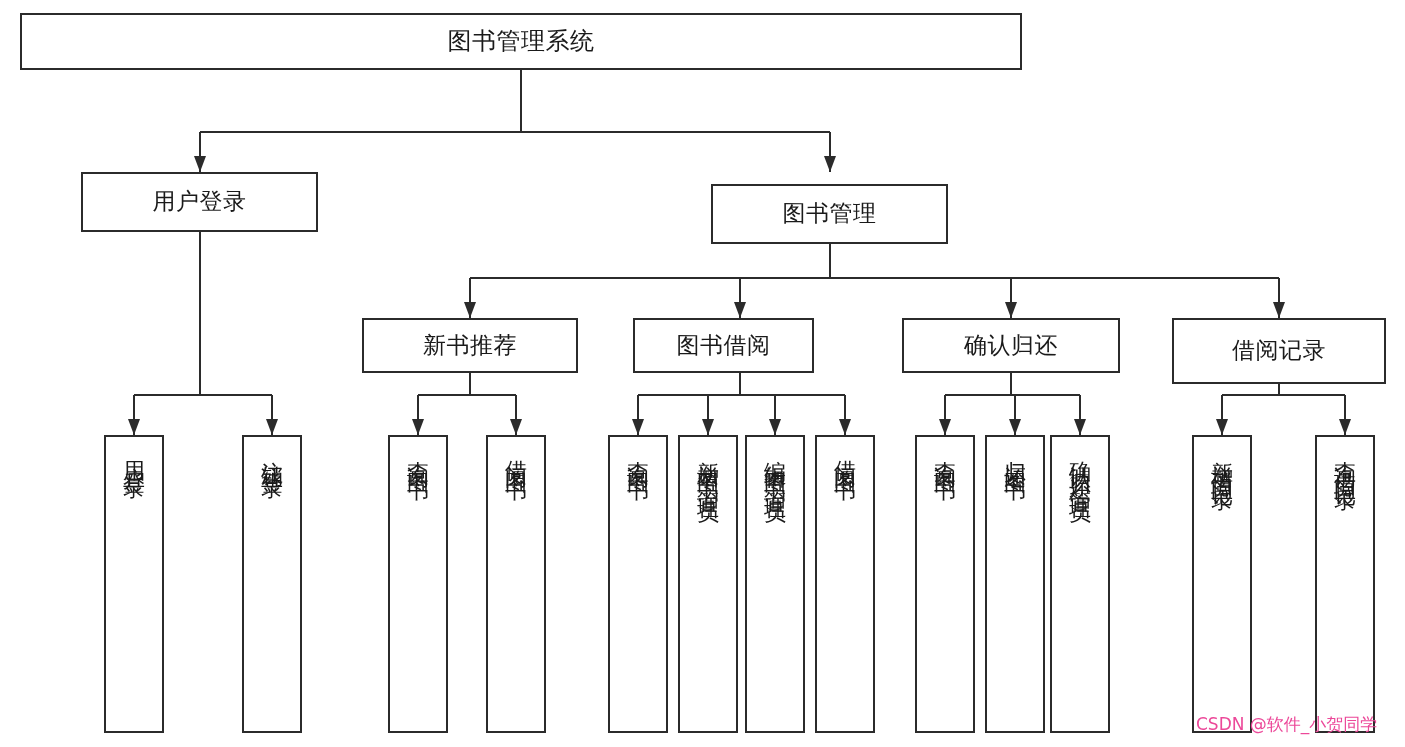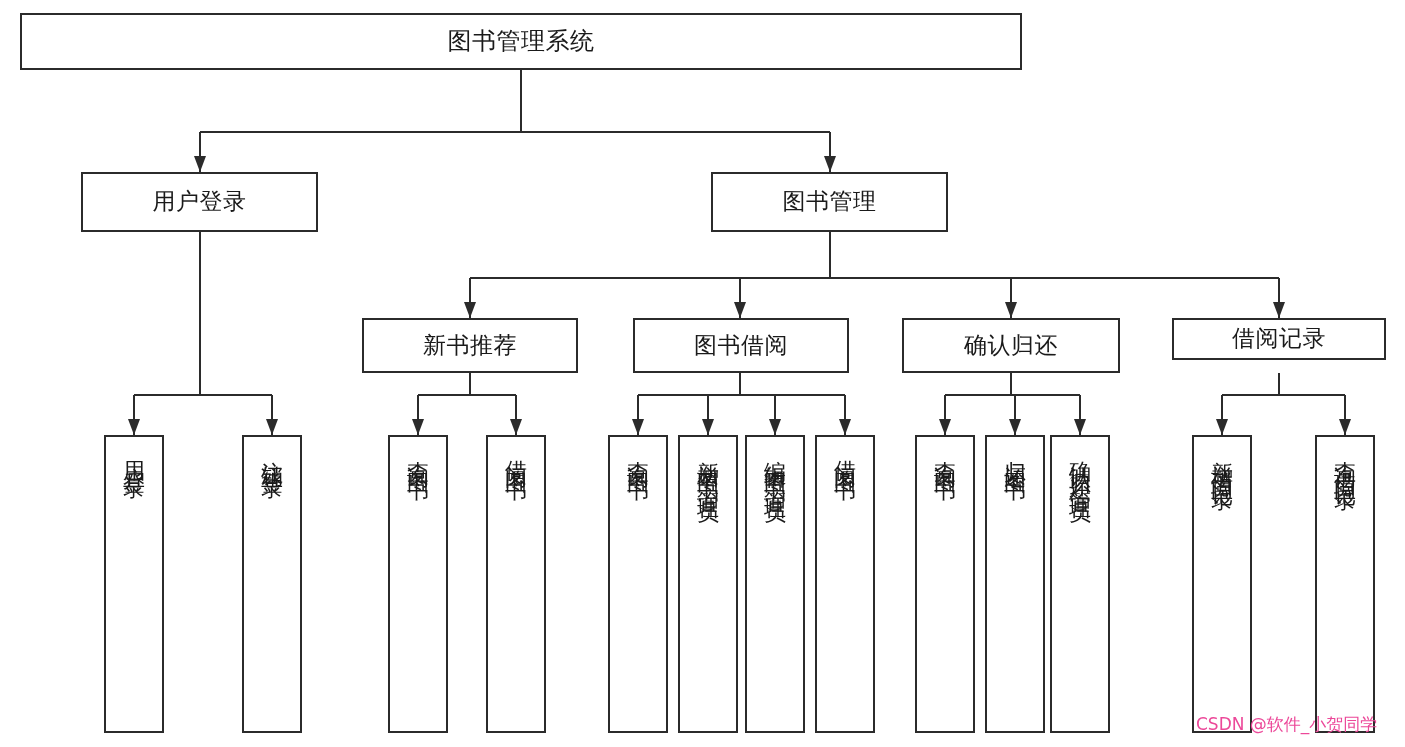--- a/index.html
+++ b/index.html
@@ -131,33 +131,33 @@
       <line x1="1345" y1="395" x2="1345" y2="435" stroke="#2b2b2b" stroke-width="2" shape-rendering="crispEdges"></line>
       <polygon points="1339,419 1351,419 1345,435" fill="#2b2b2b"></polygon>
     </svg>
   <div id="nodes">
       <div class="node horizontal root" style="left: 20px; top: 13px; width: 1002px; height: 57px;">
         <span class="label">图书管理系统</span>
       </div>
       <div class="node horizontal" style="left: 81px; top: 172px; width: 237px; height: 60px;">
         <span class="label">用户登录</span>
       </div>
-      <div class="node horizontal" style="left: 711px; top: 172px; width: 237px; height: 60px;">
+      <div class="node horizontal" style="left: 711px; top: 184px; width: 237px; height: 60px;">
         <span class="label">图书管理</span>
       </div>
       <div class="node horizontal" style="left: 362px; top: 318px; width: 216px; height: 55px; justify-content: center;">
         <span class="label">新书推荐</span>
       </div>
-      <div class="node horizontal" style="left: 633px; top: 318px; width: 216px; height: 55px;">
+      <div class="node horizontal" style="left: 633px; top: 318px; width: 181px; height: 55px;">
         <span class="label">图书借阅</span>
       </div>
       <div class="node horizontal" style="left: 902px; top: 318px; width: 218px; height: 55px;">
         <span class="label">确认归还</span>
       </div>
-      <div class="node horizontal" style="left: 1172px; top: 318px; width: 214px; height: 42px;">
+      <div class="node horizontal" style="left: 1172px; top: 318px; width: 214px; height: 66px;">
         <span class="label">借阅记录</span>
       </div>
       <div class="node vertical" style="left: 104px; top: 435px; width: 60px; height: 298px;">
         <span class="label">用户登录</span>
       </div>
       <div class="node vertical" style="left: 242px; top: 435px; width: 60px; height: 298px;">
         <span class="label">注销登录</span>
       </div>
       <div class="node vertical" style="left: 388px; top: 435px; width: 60px; height: 298px;">
         <span class="label">查询图书</span>

